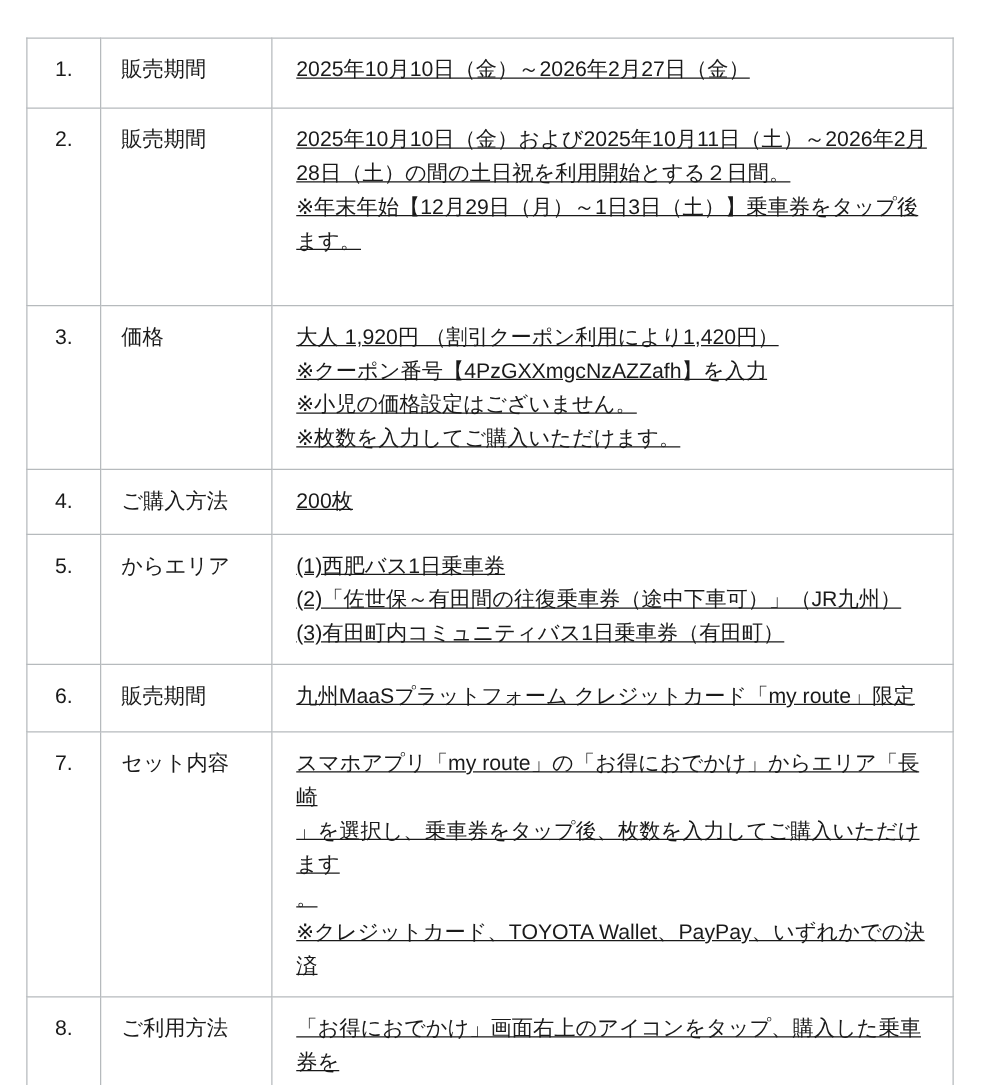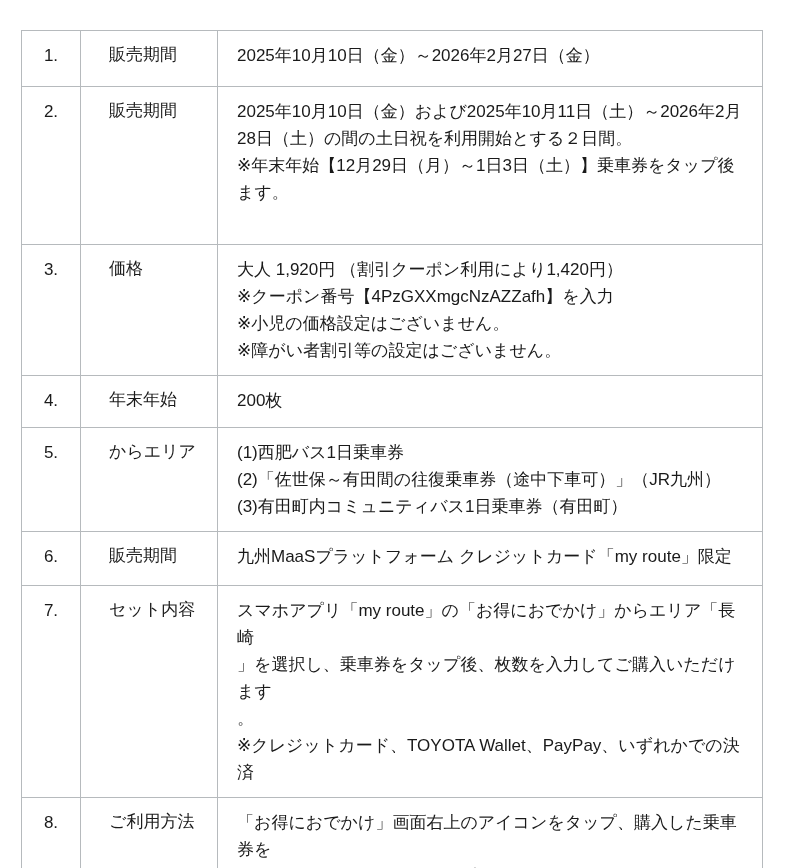--- a/index.html
+++ b/index.html
@@ -33,26 +33,26 @@
   }
   .info-table col.c-num   { width: 59px; }
   .info-table col.c-label { width: 137px; }
   .info-table col.c-body  { width: 545px; }
   .info-table td.num {
     text-align: center;
     padding-left: 4px;
     padding-right: 4px;
   }
   .info-table td.label {
-    padding-left: 28px;
-    font-family: Liberation Mono, monospace;
+    padding-left: 16px;
   }
   .info-table td.content {
     padding-left: 19px;
     white-space: pre-line;
+    text-decoration: underline;
   }
   .info-table tr:nth-child(1) { height: 56px; }
   .info-table tr:nth-child(2) { height: 158px; }
   .info-table tr:nth-child(3) { height: 130px; }
   .info-table tr:nth-child(4) { height: 52px; }
   .info-table tr:nth-child(5) { height: 100px; }
   .info-table tr:nth-child(6) { height: 54px; }
   .info-table tr:nth-child(7) { height: 132px; }
   .info-table tr:nth-child(8) { height: 122px; }
 </style>
@@ -78,25 +78,25 @@
 28日（土）の間の土日祝を利用開始とする２日間。
 ※年末年始【12月29日（月）～1日3日（土）】乗車券をタップ後
 ます。</td>
     </tr>
     <tr>
       <td class="num">3.</td>
       <td class="label">価格</td>
       <td class="content">大人 1,920円 （割引クーポン利用により1,420円）
 ※クーポン番号【4PzGXXmgcNzAZZafh】を入力
 ※小児の価格設定はございません。
-※障がい者割引等の設定はございません。</td>
+※枚数を入力してご購入いただけます。</td>
     </tr>
     <tr>
       <td class="num">4.</td>
-      <td class="label">年末年始</td>
+      <td class="label">ご購入方法</td>
       <td class="content">200枚</td>
     </tr>
     <tr>
       <td class="num">5.</td>
       <td class="label">からエリア</td>
       <td class="content">(1)西肥バス1日乗車券
 (2)「佐世保～有田間の往復乗車券（途中下車可）」（JR九州）
 (3)有田町内コミュニティバス1日乗車券（有田町）</td>
     </tr>
     <tr>

